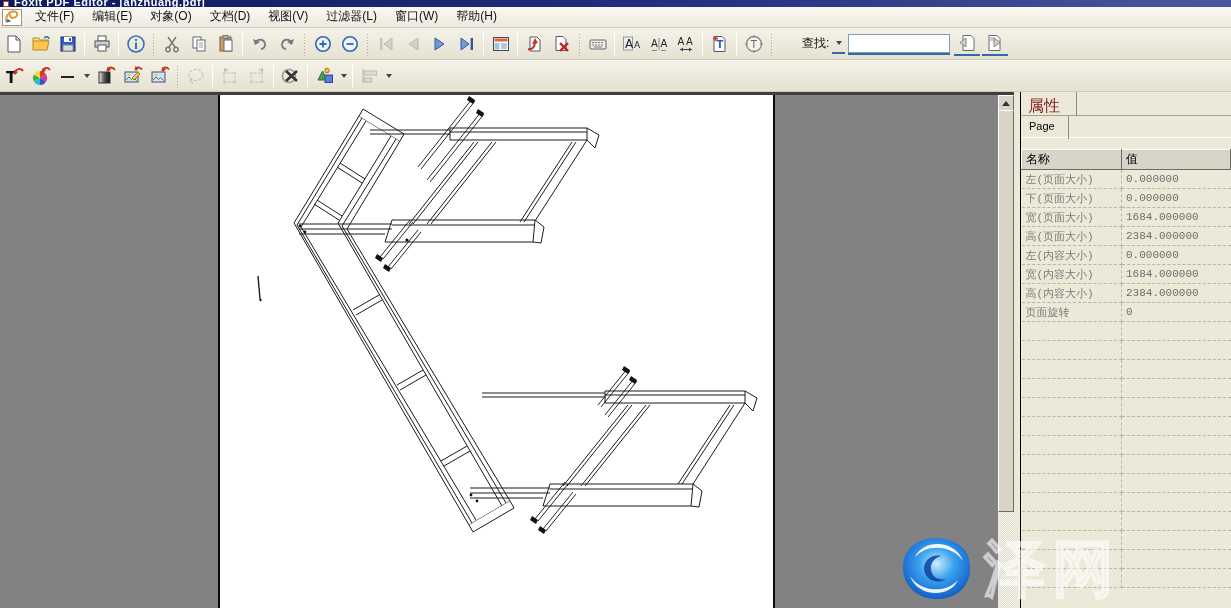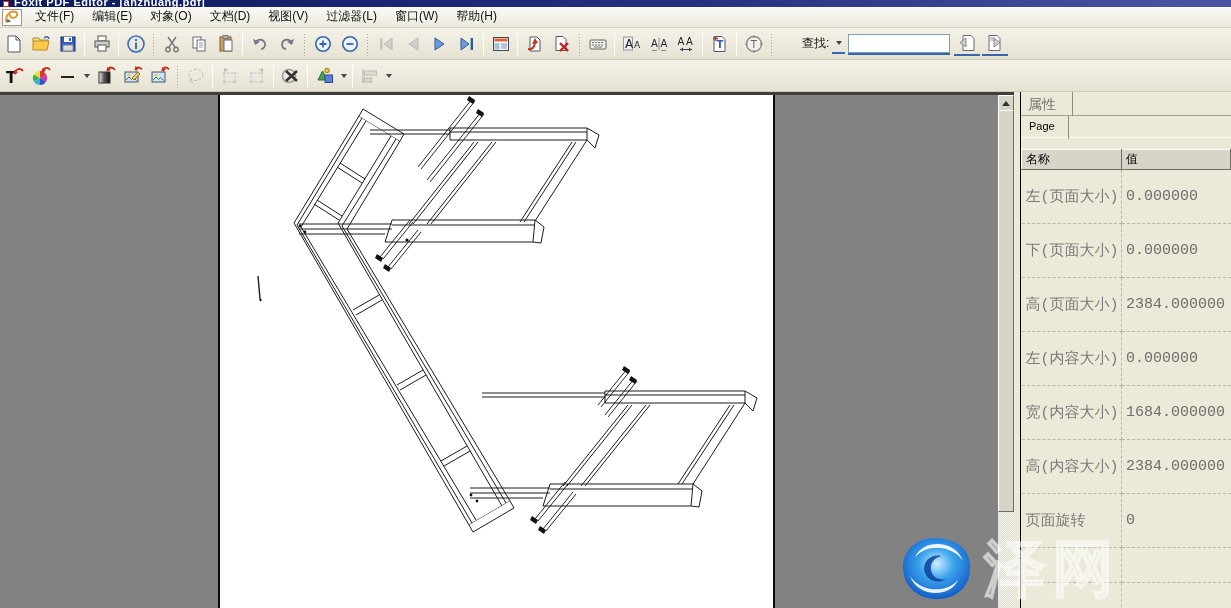--- a/index.html
+++ b/index.html
@@ -54,30 +54,30 @@
   .vbtn { position:absolute; left:0; top:0; width:16px; height:16px; background:#d8d4c8;
     border:1px solid; border-color:#fff #6e6b64 #6e6b64 #fff; display:flex; align-items:center; justify-content:center; }
   .uparrow { width:0; height:0; border:4px solid transparent; border-bottom:5px solid #333; margin-top:-4px; }
   .vthumb { position:absolute; left:0; top:15px; width:16px; height:402px; background:#d8d4c8;
     border:1px solid; border-color:#fff #6e6b64 #6e6b64 #fff; }
 
   
   .props { position:absolute; left:1014px; top:0; width:217px; height:516px; background:#ece9d8; }
   .props-inner { position:absolute; left:6px; top:0; right:0; bottom:0; border-left:1px solid #000; background:#ece9d8; }
   .props-title { height:24px; border-bottom:1px solid #a5a193; position:relative; }
-  .props-title .ptab { display:inline-block; font-size:14px; color:#737373; padding:4px 16px 4px 7px;
+  .props-title .ptab { display:inline-block; font-size:16px; color:#7f1d1d; padding:4px 16px 4px 7px;
     border-right:1px solid #8d8a7d; height:24px; }
   .props-tabs { height:22px; border-bottom:1px solid #fff; }
   .props-tabs .tab { display:inline-block; font-size:11px; color:#000; padding:4px 13px 19px 8px;
     border-right:1px solid #8d8a7d; height:22px; }
   .grid { margin-top:11px; width:100%; border-collapse:collapse; table-layout:fixed;font-family:Liberation Mono, monospace; }
   .grid th { background:#d8d4c8; border:1px solid; border-color:#fff #6e6b64 #6e6b64 #fff;
     font-weight:normal; font-size:12px; text-align:left; padding:1px 4px; height:17px; color:#000; }
   .grid col.c1 { width:100px; }
-  .grid td { height:19px; font-size:15px; padding:17px 4px; border-bottom:1px dashed #b7b4a9; white-space:nowrap; overflow:hidden; }
+  .grid td { height:19px; font-size:11px; padding:1px 4px; border-bottom:1px dashed #b7b4a9; white-space:nowrap; overflow:hidden; }
   .grid td.nm { border-right:1px dashed #b7b4a9; color:#7b7b7b; }
   .grid td.vl { color:#6e6e6e; }
 
   
   .watermark { position:absolute; left:900px; top:438px; width:300px; height:78px; z-index:60; pointer-events:none;
     display:flex; align-items:center; }
   .wmtext { font-size:62px; line-height:70px; font-weight:bold; margin-left:10px; letter-spacing:6px;
     color:rgba(255,255,255,0.16); -webkit-text-stroke:1.5px rgba(255,255,255,0.55); }
 
   svg.icon { width:20px; height:20px; }
@@ -543,20 +543,24 @@
           </tr>
           <tr>
             <td class="nm">左(页面大小)</td>
             <td class="vl">0.000000</td>
               </tr>
           <tr>
             <td class="nm">下(页面大小)</td>
             <td class="vl">0.000000</td>
               </tr>
           <tr>
+            <td class="nm">宽(页面大小)</td>
+            <td class="vl">1684.000000</td>
+              </tr>
+          <tr>
             <td class="nm">高(页面大小)</td>
             <td class="vl">2384.000000</td>
               </tr>
           <tr>
             <td class="nm">左(内容大小)</td>
             <td class="vl">0.000000</td>
               </tr>
           <tr>
             <td class="nm">宽(内容大小)</td>
             <td class="vl">1684.000000</td>

